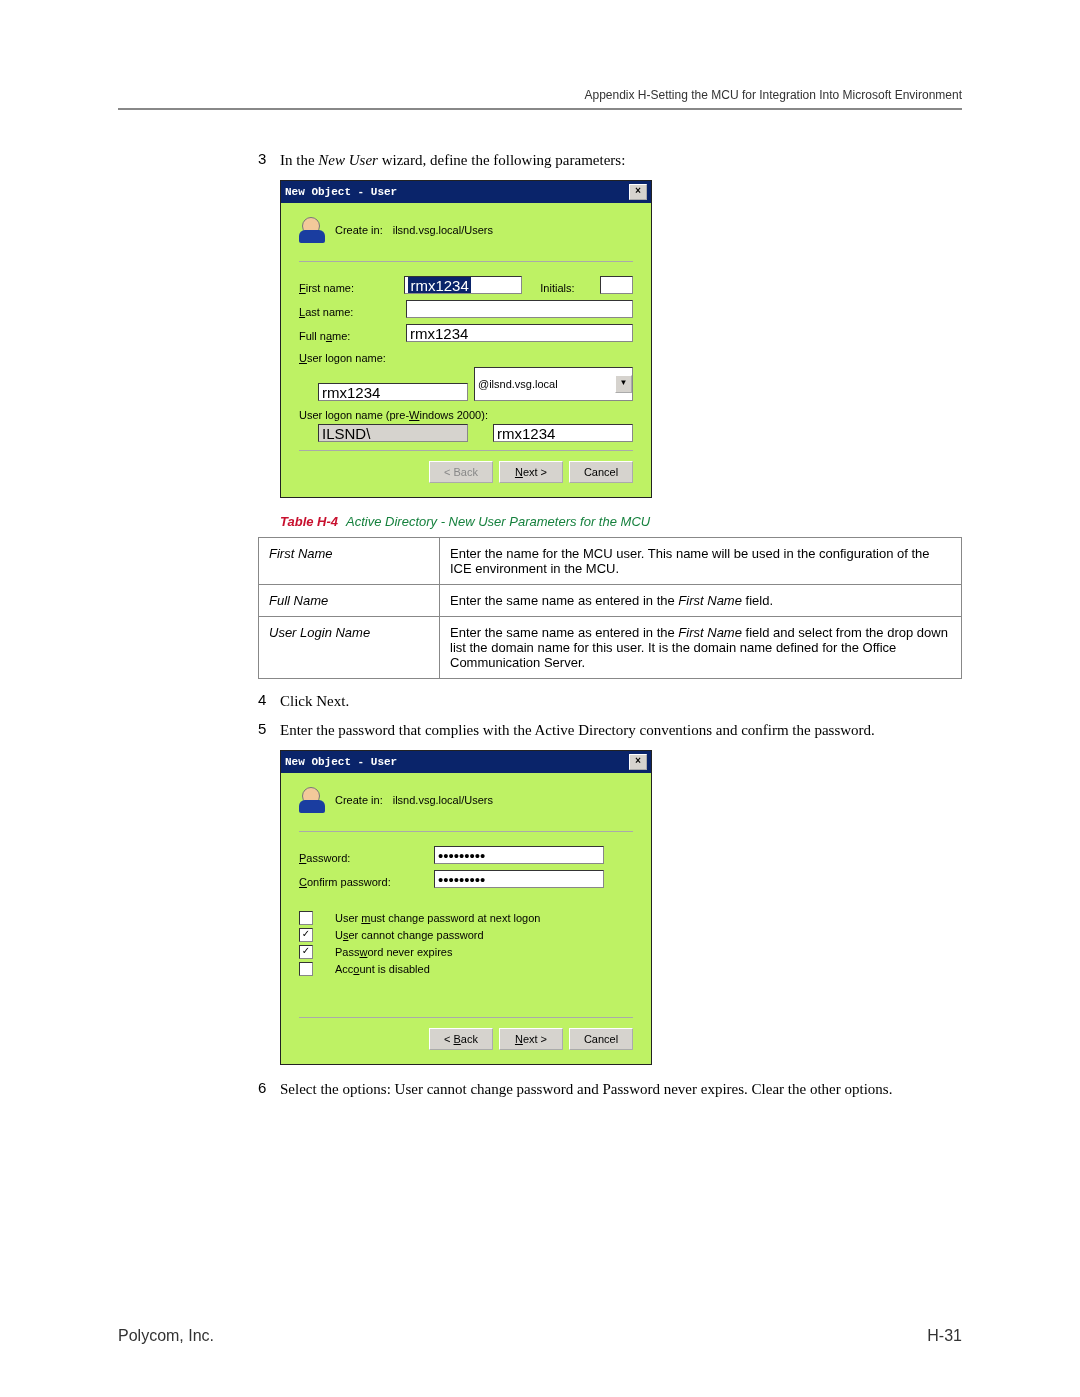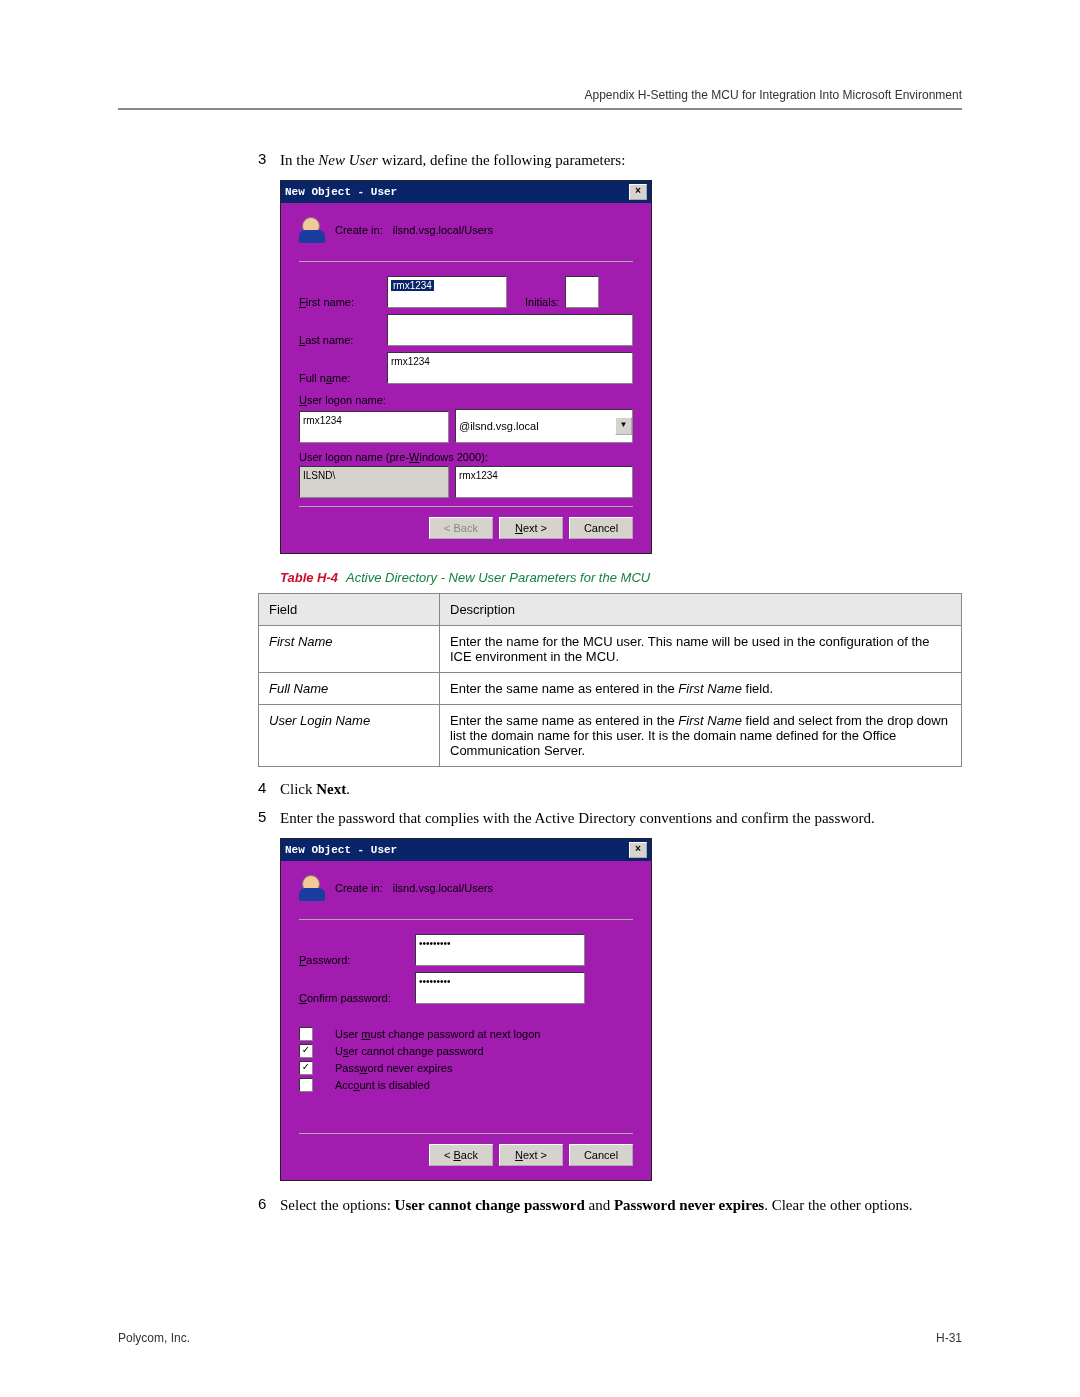--- a/index.html
+++ b/index.html
@@ -4,51 +4,51 @@
 <style>
   html,body{margin:0;padding:0;background:#fff;color:#000;}
   body{width:1080px;min-height:1397px;font-family:Georgia,'Times New Roman',serif;font-size:15px;position:relative;}
   .page{padding:88px 118px 60px 118px;}
   .page-header{font-family:Arial,Helvetica,sans-serif;font-size:12px;text-align:right;color:#333;margin-bottom:6px;}
   hr.header-rule{border:none;border-top:2px solid #888;margin:0 0 40px 0;}
   .content{padding-left:140px;}
   .step{display:flex;margin-bottom:8px;}
   .step-num{font-family:Arial,Helvetica,sans-serif;font-size:15px;width:22px;flex-shrink:0;}
   .step-body{flex:1;font-family:Georgia,'Times New Roman',serif;font-size:15px;line-height:1.35;}
-  .step-body .bold{font-weight:bold;}
+  .step-body .bold{font-weight:normal;}
   .step-body .ital{font-style:italic;}
   .screenshot-wrap{margin:10px 0 14px 22px;}
   .win{width:370px;border:1px solid #222;font-family:Tahoma,Arial,sans-serif;font-size:11px;background:#d6d3ce;}
   .win-title{background:#0a246a;color:#fff;font-weight:bold;padding:3px 4px;display:flex;align-items:center;justify-content:space-between;font-size:11px;font-family:Liberation Mono, monospace;}
   .win-close{width:16px;height:14px;background:#d6d3ce;color:#000;text-align:center;font-size:10px;line-height:14px;border:1px outset #fff;}
-  .win-body{background:#a21caf;padding:14px 18px 4px 18px;}
+  .win-body{background:#bef264;padding:14px 18px 4px 18px;}
   .create-row{display:flex;align-items:center;gap:10px;margin-bottom:18px;}
   .head-icon{width:26px;height:26px;position:relative;}
   .head-icon .face{width:16px;height:16px;border-radius:50%;background:#f3c99a;border:1px solid #777;position:absolute;left:3px;top:0;}
   .head-icon .body{width:26px;height:13px;background:#1a3da0;border-radius:6px 6px 2px 2px;position:absolute;left:0;top:13px;}
   .create-lbl{font-family:Tahoma,Arial,sans-serif;font-size:11px;}
   .form-row{display:flex;align-items:flex-end;margin-bottom:6px;gap:6px;}
   .form-lbl{width:82px;font-size:11px;}
-  .form-input{background:#fff;border:1px inset #888;height:32px;padding:0 3px;font-size:10px;line-height:18px;box-sizing:border-box;overflow:hidden;}
+  .form-input{background:#fff;border:1px inset #888;height:18px;padding:0 3px;font-size:15px;line-height:18px;box-sizing:border-box;overflow:hidden;margin-left:19px;}
   .form-select{background:#fff;border:1px inset #888;height:34px;display:flex;align-items:center;justify-content:space-between;padding:0 0 0 3px;font-size:11px;box-sizing:border-box;}
   .form-select .dd{width:15px;height:16px;background:#d6d3ce;border:1px outset #fff;text-align:center;line-height:14px;font-size:8px;}
   .btn-row{display:flex;justify-content:flex-end;gap:6px;border-top:1px solid #aaa;padding:10px 0 10px 0;margin-top:8px;}
   .win-btn{width:64px;height:22px;background:#d6d3ce;border:1px outset #fff;font-size:11px;}
   .win-btn.disabled{color:#888;}
   .chk-row{display:flex;align-items:center;gap:22px;margin:3px 0;font-size:11px;}
   .chk{width:12px;height:12px;background:#fff;border:1px inset #888;text-align:center;font-size:10px;line-height:10px;}
   .caption{font-family:Arial,Helvetica,sans-serif;font-size:13px;font-style:italic;color:#000;margin:16px 0 8px 22px;}
   .caption .tnum{font-weight:bold;font-style:italic;color:#c8102e;margin-right:8px;}
   .caption .ttxt{color:#15803d;font-style:italic;}
   table.params{border-collapse:collapse;width:100%;font-family:Arial,Helvetica,sans-serif;font-size:13px;margin-bottom:12px;}
   table.params th,table.params td{border:1px solid #888;padding:8px 10px;text-align:left;vertical-align:top;}
   table.params th{font-weight:normal;background:#e8e8e8;}
   table.params td.fname{font-style:italic;width:160px;}
   .desc-ital{font-style:italic;}
-  .footer{position:absolute;bottom:52px;left:118px;right:118px;display:flex;justify-content:space-between;font-family:Arial,Helvetica,sans-serif;font-size:12px;color:#333;}
+  .footer{position:absolute;bottom:52px;left:118px;right:118px;display:flex;justify-content:space-between;font-family:Arial,Helvetica,sans-serif;font-size:16px;color:#333;}
 </style>
 </head>
 <body>
 
 <div class="page">
   <div class="page-header">Appendix H-Setting the MCU for Integration Into Microsoft Environment</div>
   <hr class="header-rule">
 
   <div class="content">
 
@@ -114,24 +114,20 @@
         </div>
       </div>
     </div>
 
     <div class="caption">
       <span class="tnum">Table H-4</span><span class="ttxt">Active Directory - New User Parameters for the MCU</span>
     </div>
 
     <table class="params">
       <tbody>
-          <tr>
-        <th>Field</th>
-        <th>Description</th>
-      </tr>
       <tr>
         <td class="fname">First Name</td>
         <td><span>Enter the name for the MCU user. This name will be used in the configuration of the ICE environment in the MCU.</span></td>
       </tr>
       <tr>
         <td class="fname">Full Name</td>
         <td><span>Enter the same name as entered in the </span><span class="desc-ital">First Name</span><span> field.</span></td>
       </tr>
       <tr>
         <td class="fname">User Login Name</td>

